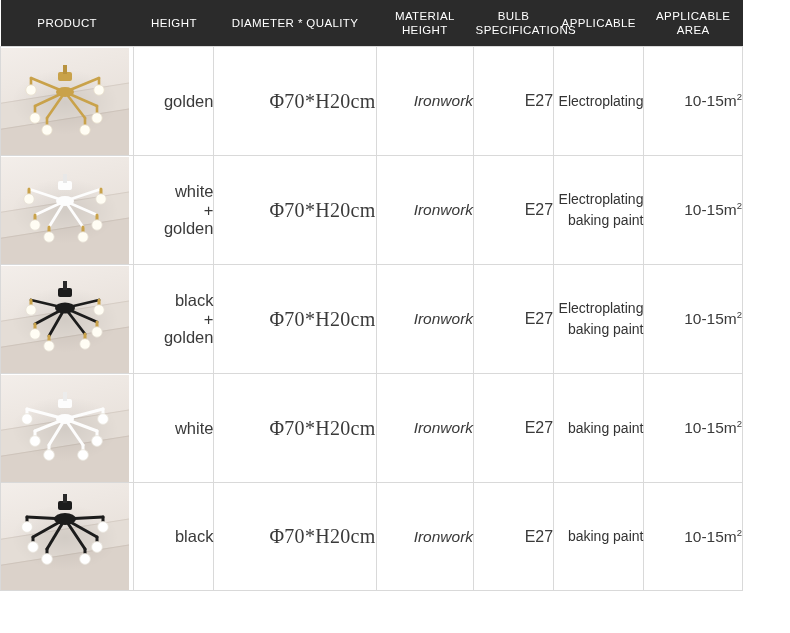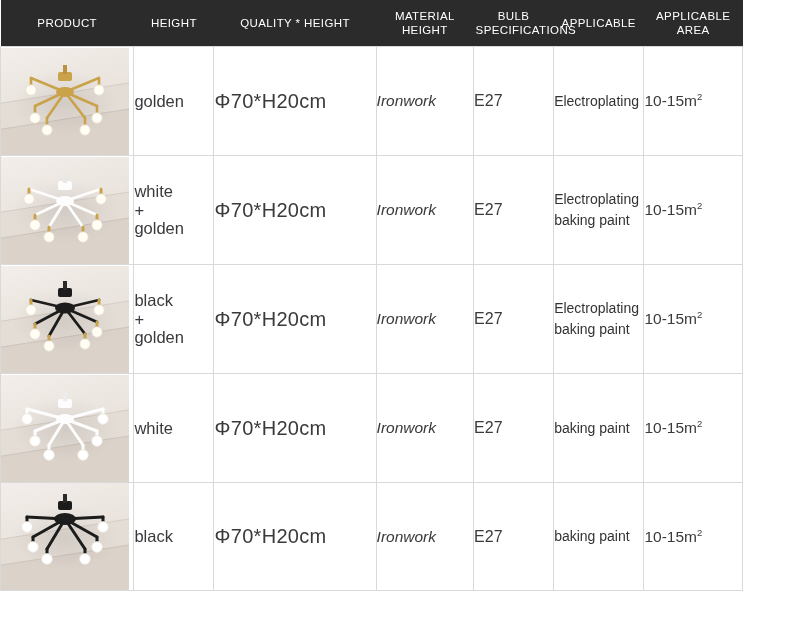--- a/index.html
+++ b/index.html
@@ -35,21 +35,21 @@
     letter-spacing: 0.4px;
     height: 42px;
     padding: 2px 2px;
     text-align: center;
     vertical-align: middle;
     line-height: 1.25;
     border: none;
   }
   tbody td {
     border: 1px solid #d9d9d9;
-    text-align: left;
+    text-align: right;
     vertical-align: middle;
     padding: 0;
     background: #ffffff;
   }
   tbody tr { height: 109px; }
   tbody tr:last-child { height: 108px; }
 
   td.cell-product {
     padding: 0;
     border-left: 1px solid #d9d9d9;
@@ -101,21 +101,21 @@
     left: 0; top: 0;
     width: 128px;
     height: 107px;
   }
 
   .cell-text {
     font-size: 17px;
     color: #3a3a3a;
   }
   .cell-colour   { font-size: 16.5px; line-height: 1.15; }
-  .cell-diameter { font-size: 20px; letter-spacing: 0.3px; }
+  .cell-diameter { font-size: 20px; letter-spacing: 0.3px; font-family: Liberation Serif, serif; }
   .cell-material { font-size: 15.5px; font-style: italic; }
   .cell-bulb     { font-size: 16px; }
   .cell-tech     { font-size: 14px; line-height: 1.5; color: #333; }
   .cell-area     { font-size: 15.5px; }
   .cell-area sup { font-size: 9.5px; vertical-align: super; }
   .multi { white-space: pre-line; }
 </style>
 </head>
 <body>
 
@@ -126,21 +126,21 @@
       <col class="c-diameter">
     <col class="c-material">
       <col class="c-bulb">
       <col class="c-tech">
       <col class="c-area">
   </colgroup>
   <thead>
     <tr>
       <th>PRODUCT</th>
       <th>HEIGHT</th>
-      <th>QUALITY * HEIGHT</th>
+      <th>DIAMETER * QUALITY</th>
       <th class="multi">MATERIAL
 HEIGHT</th>
       <th class="multi">BULB
 SPECIFICATIONS</th>
       <th>APPLICABLE</th>
       <th class="multi">APPLICABLE
 AREA</th>
     </tr>
   </thead>
   <tbody>

